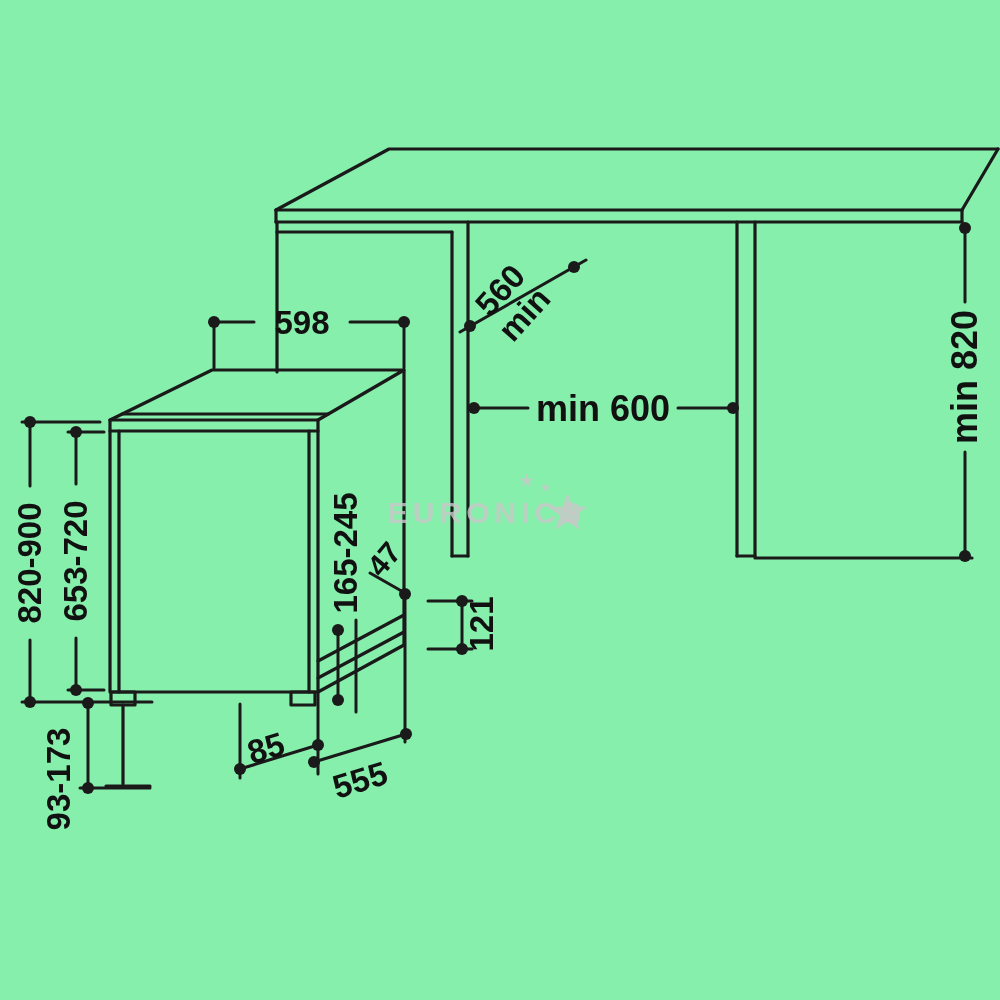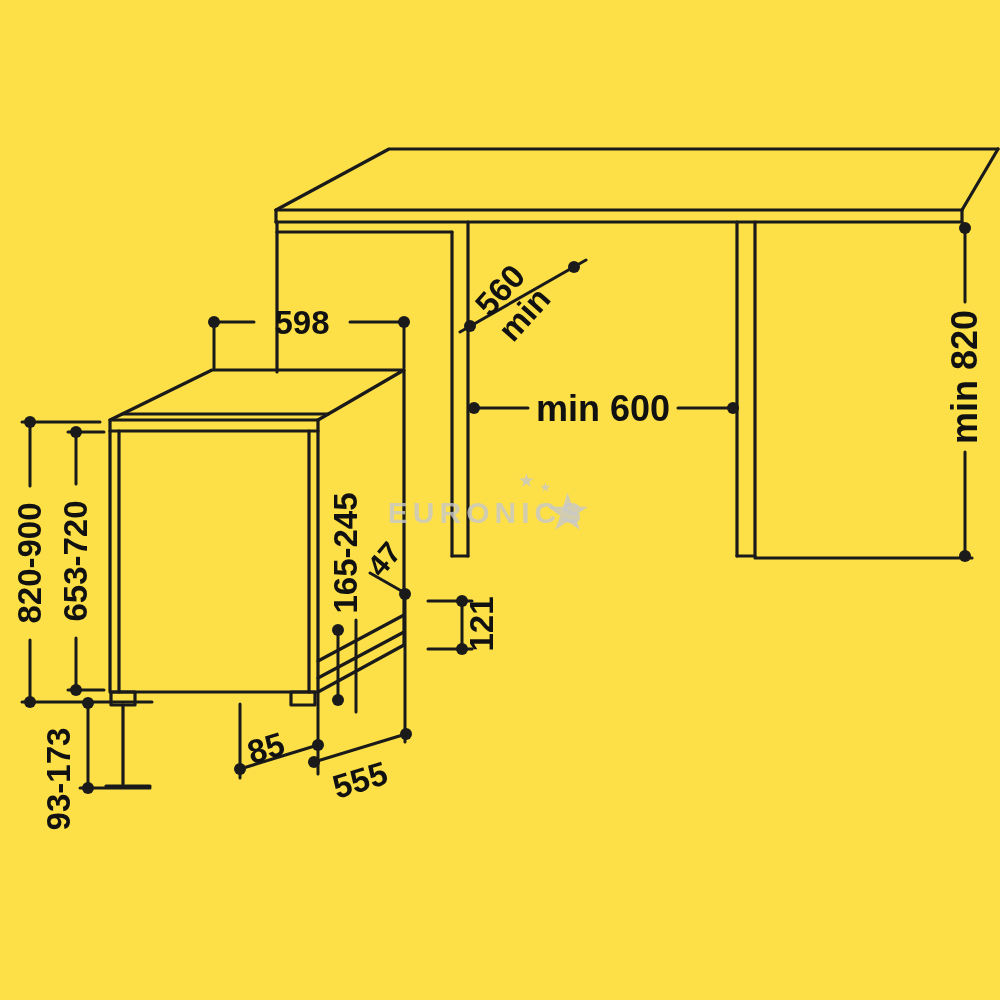--- a/index.html
+++ b/index.html
@@ -1,16 +1,16 @@
 <!DOCTYPE html>
 <html><head>
 <meta charset="utf-8">
 <style>
   html,body{margin:0;padding:0;background:#ffffff;}
-  .page{width:1000px;height:1000px;background:#fde047;position:relative;overflow:hidden;
+  .page{width:1000px;height:1000px;background:#86efac;position:relative;overflow:hidden;
         font-family:"Liberation Sans", sans-serif;}
   svg{display:block;}
   .ln{fill:none;stroke:#1a1a1a;stroke-width:3.2;stroke-linecap:round;stroke-linejoin:round;}
   .dim{fill:none;stroke:#1a1a1a;stroke-width:3;stroke-linecap:round;}
   .dot{fill:#1a1a1a;stroke:none;}
   .lbl{fill:#111111;font-family:"Liberation Sans", sans-serif;font-weight:700;font-size:33px;
        text-anchor:middle;dominant-baseline:central;}
   .lbl-big{font-size:36px;}
   .lbl-small{font-size:30px;}
   .wm{fill:#c9c9c9;font-family:"Liberation Sans", sans-serif;font-weight:700;

